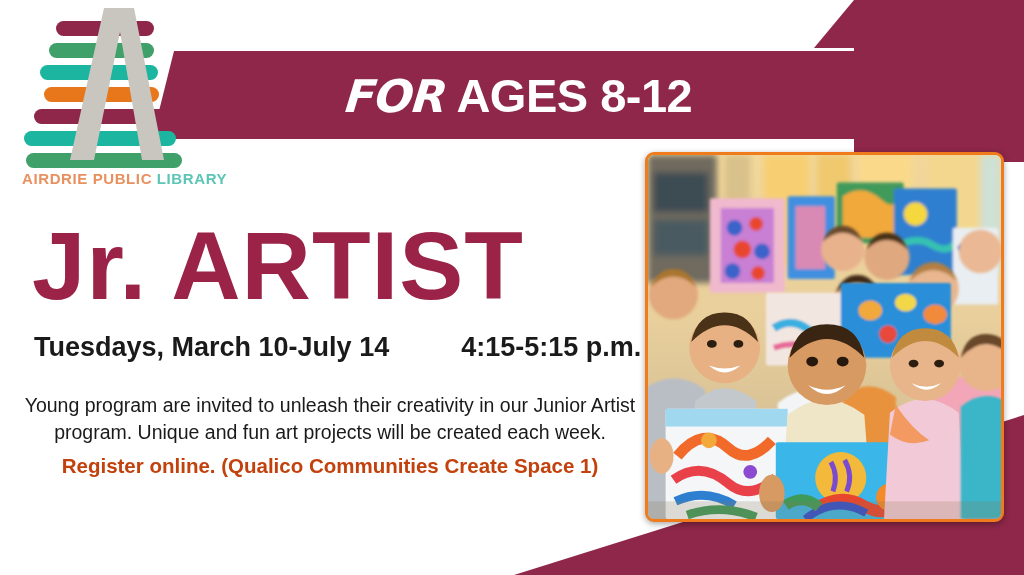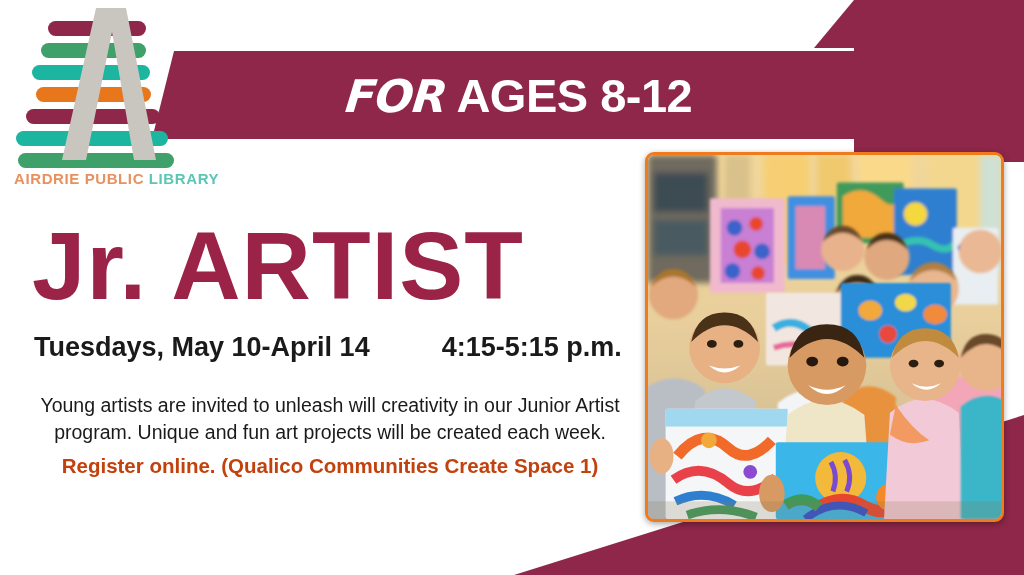--- a/index.html
+++ b/index.html
@@ -67,21 +67,21 @@
   .banner-ages {
     font-family:"Liberation Sans", sans-serif;
     font-weight:bold;
     font-size:47px;
     letter-spacing:-0.5px;
   }
 
   
   #logo {
     position:absolute;
-    left:8px; top:8px;
+    left:16px; top:8px;
     width:210px; height:185px;
   }
   #logo-mark {
     position:relative;
     width:200px; height:152px;
   }
   .logo-bar {
     position:absolute;
     height:15px;
     border-radius:7.5px;
@@ -197,26 +197,26 @@
       </svg>
     </div>
     <div id="logo-text">
       <span class="logo-word-a">AIRDRIE PUBLIC </span><span class="logo-word-b">LIBRARY</span>
     </div>
   </div>
 
   <div id="title">Jr. ARTIST</div>
 
   <div id="schedule">
-    <span id="schedule-dates">Tuesdays, May 10-April 14</span>
+    <span id="schedule-dates">Tuesdays, March 10-July 14</span>
     <span id="schedule-time">4:15-5:15 p.m.</span>
   </div>
 
   <div id="description">
-    <span>Young artists are invited to unleash will creativity in our Junior Artist</span>
+    <span>Young program are invited to unleash their creativity in our Junior Artist</span>
     <span>program. Unique and fun art projects will be created each week.</span>
   </div>
 
   <div id="register">Register online. (Qualico Communities Create Space 1)</div>
 
   <div id="photo-frame">
     <svg id="photo-svg" viewBox="0 0 359 370" preserveAspectRatio="xMidYMid slice">
       <defs>
         <linearGradient id="bgGrad" x1="0" y1="0" x2="0" y2="1">
           <stop offset="0%" stop-color="#f2d79a"></stop>

